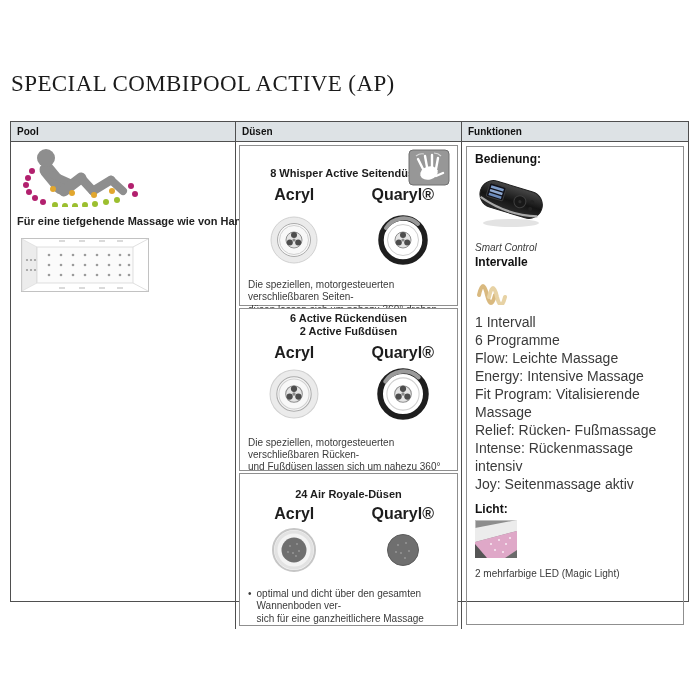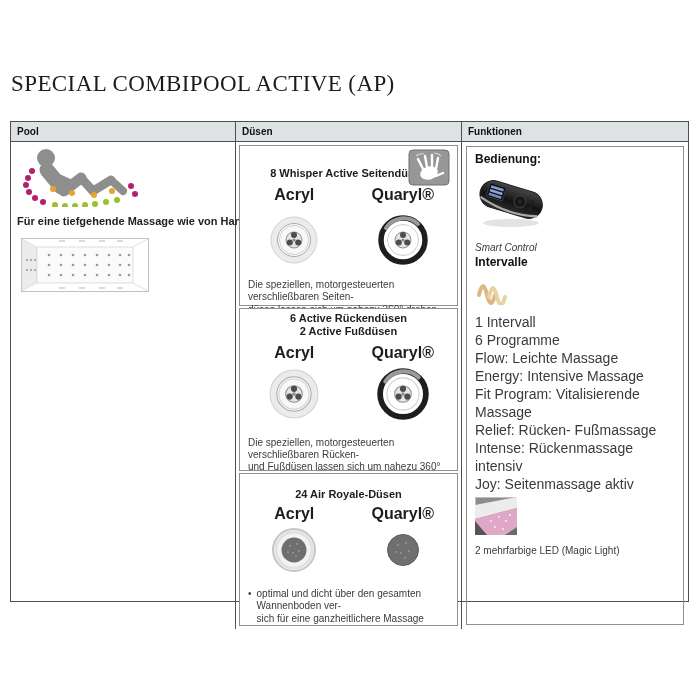--- a/index.html
+++ b/index.html
@@ -360,20 +360,21 @@
       </div>
       <div class="program-list">1 Intervall
 6 Programme
 Flow: Leichte Massage
 Energy: Intensive Massage
 Fit Program: Vitalisierende Massage
 Relief: Rücken- Fußmassage
 Intense: Rückenmassage intensiv
 Joy: Seitenmassage aktiv</div>
 
+      <div class="funk-h licht-h">Licht:</div>
       <div class="led-wrap">
         <svg width="42" height="38" viewBox="0 0 42 38">
           <rect x="0.5" y="0.5" width="41" height="37" fill="#8d8d8d" stroke="#bdbdbd"></rect>
           <polygon points="0,8 42,0 42,11 0,22" fill="#ececec"></polygon>
           <polygon points="0,22 42,11 42,38 0,38" fill="var(--led-pink)"></polygon>
           <polygon points="0,24 12,38 0,38" fill="#555555"></polygon>
           <polygon points="42,30 42,38 30,38" fill="#6b6b6b"></polygon>
           <g fill="#ffffff" opacity="0.8">
             <circle cx="16" cy="24" r="1"></circle>
               <circle cx="24" cy="20" r="1"></circle>

